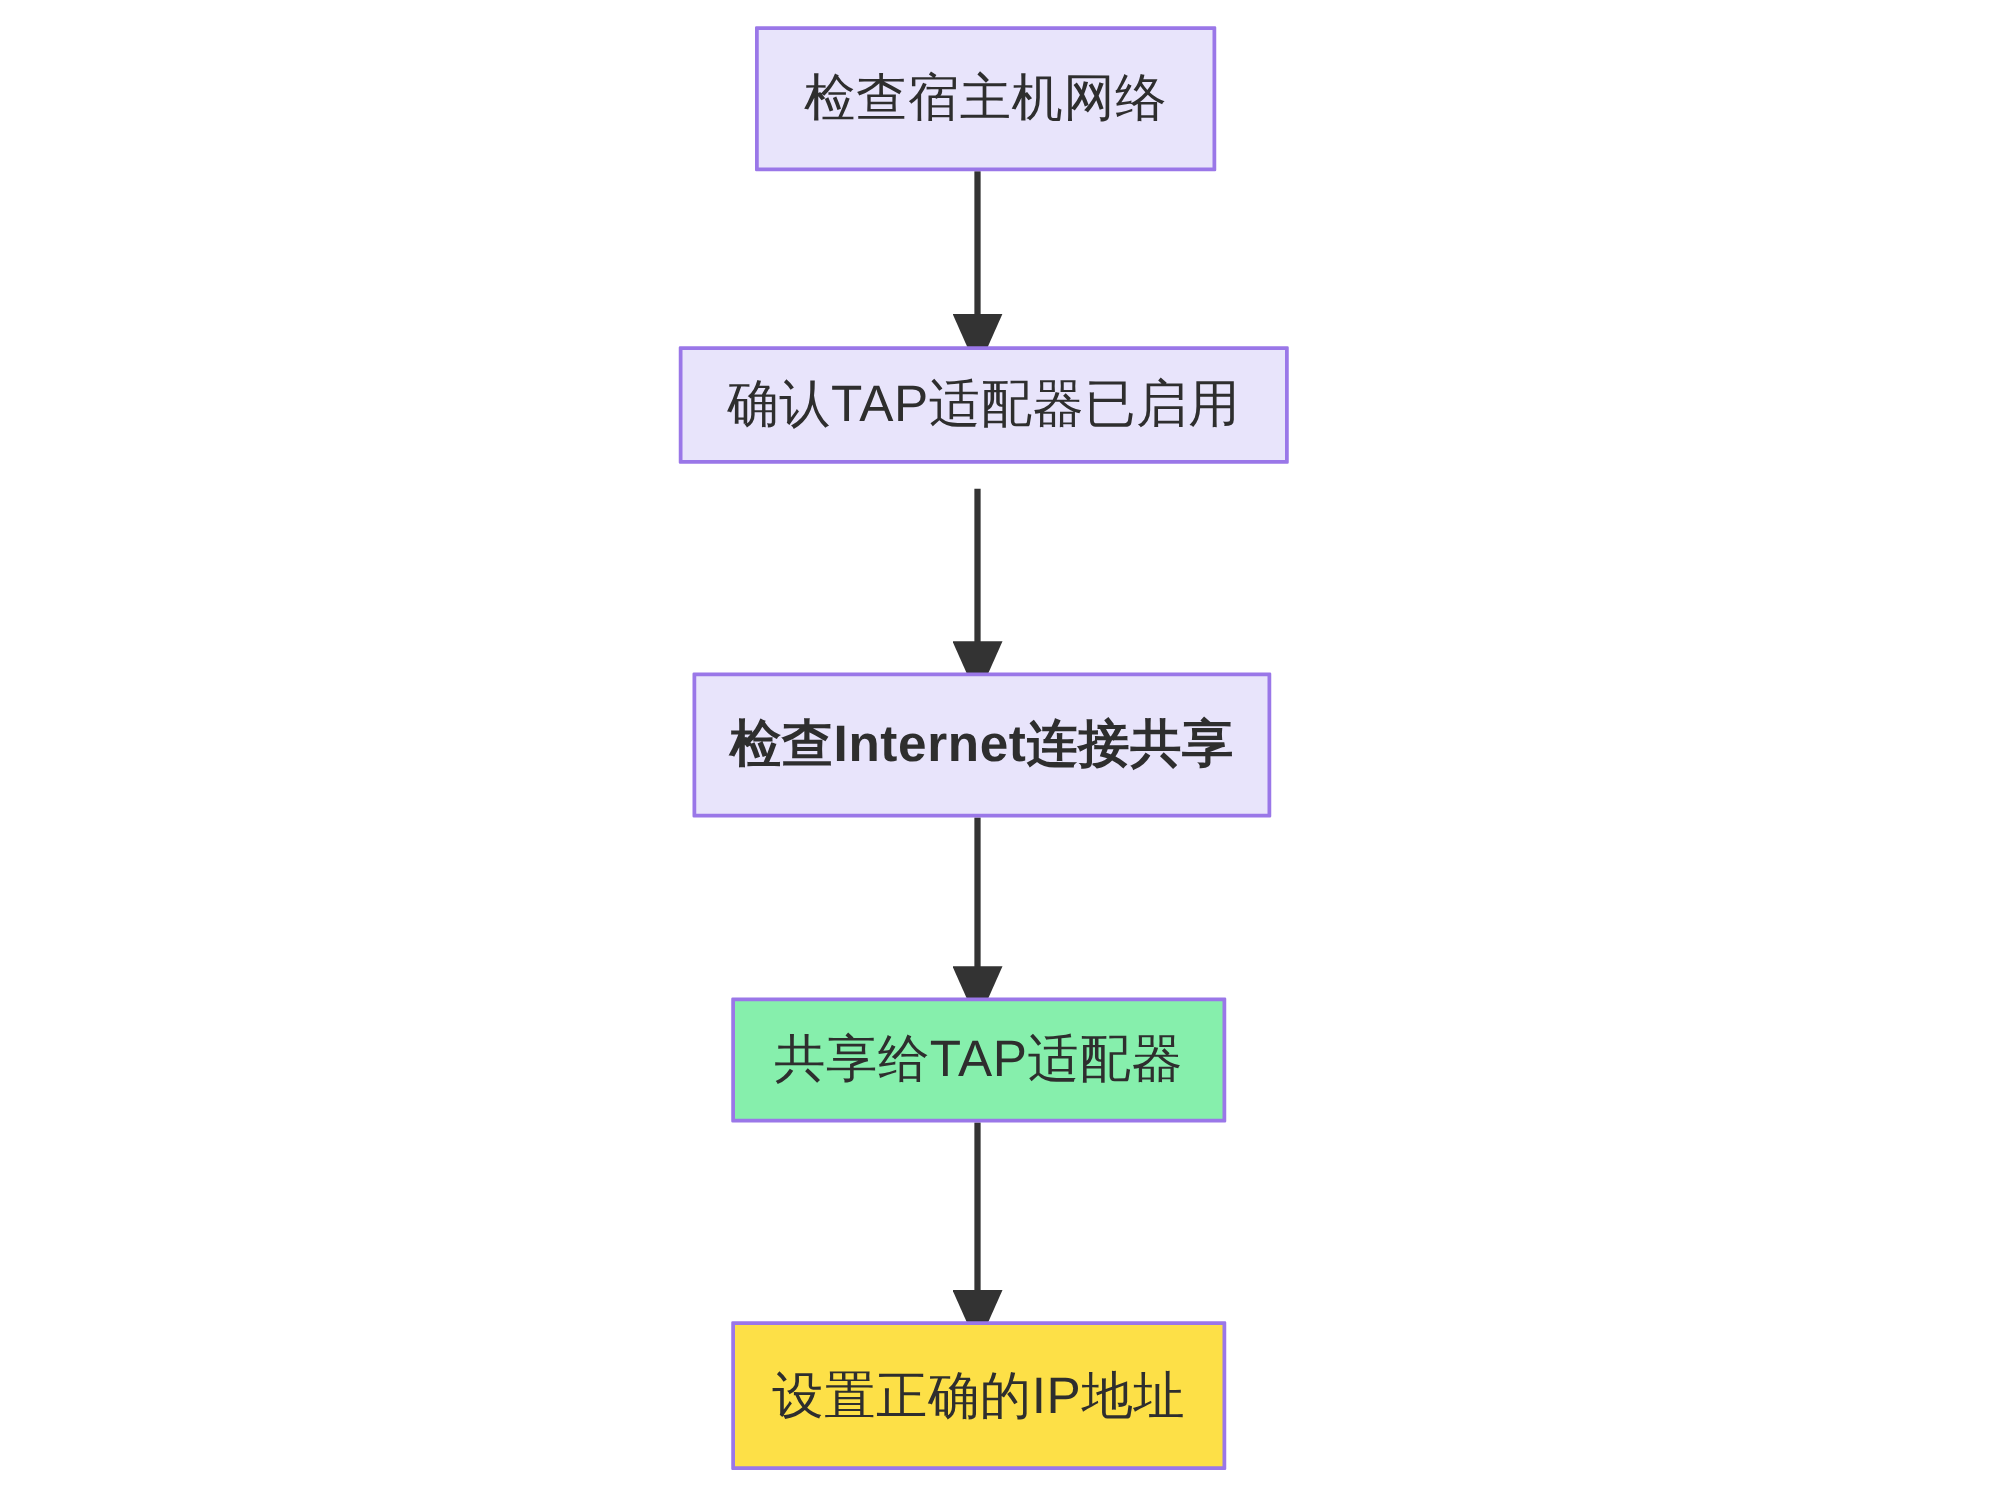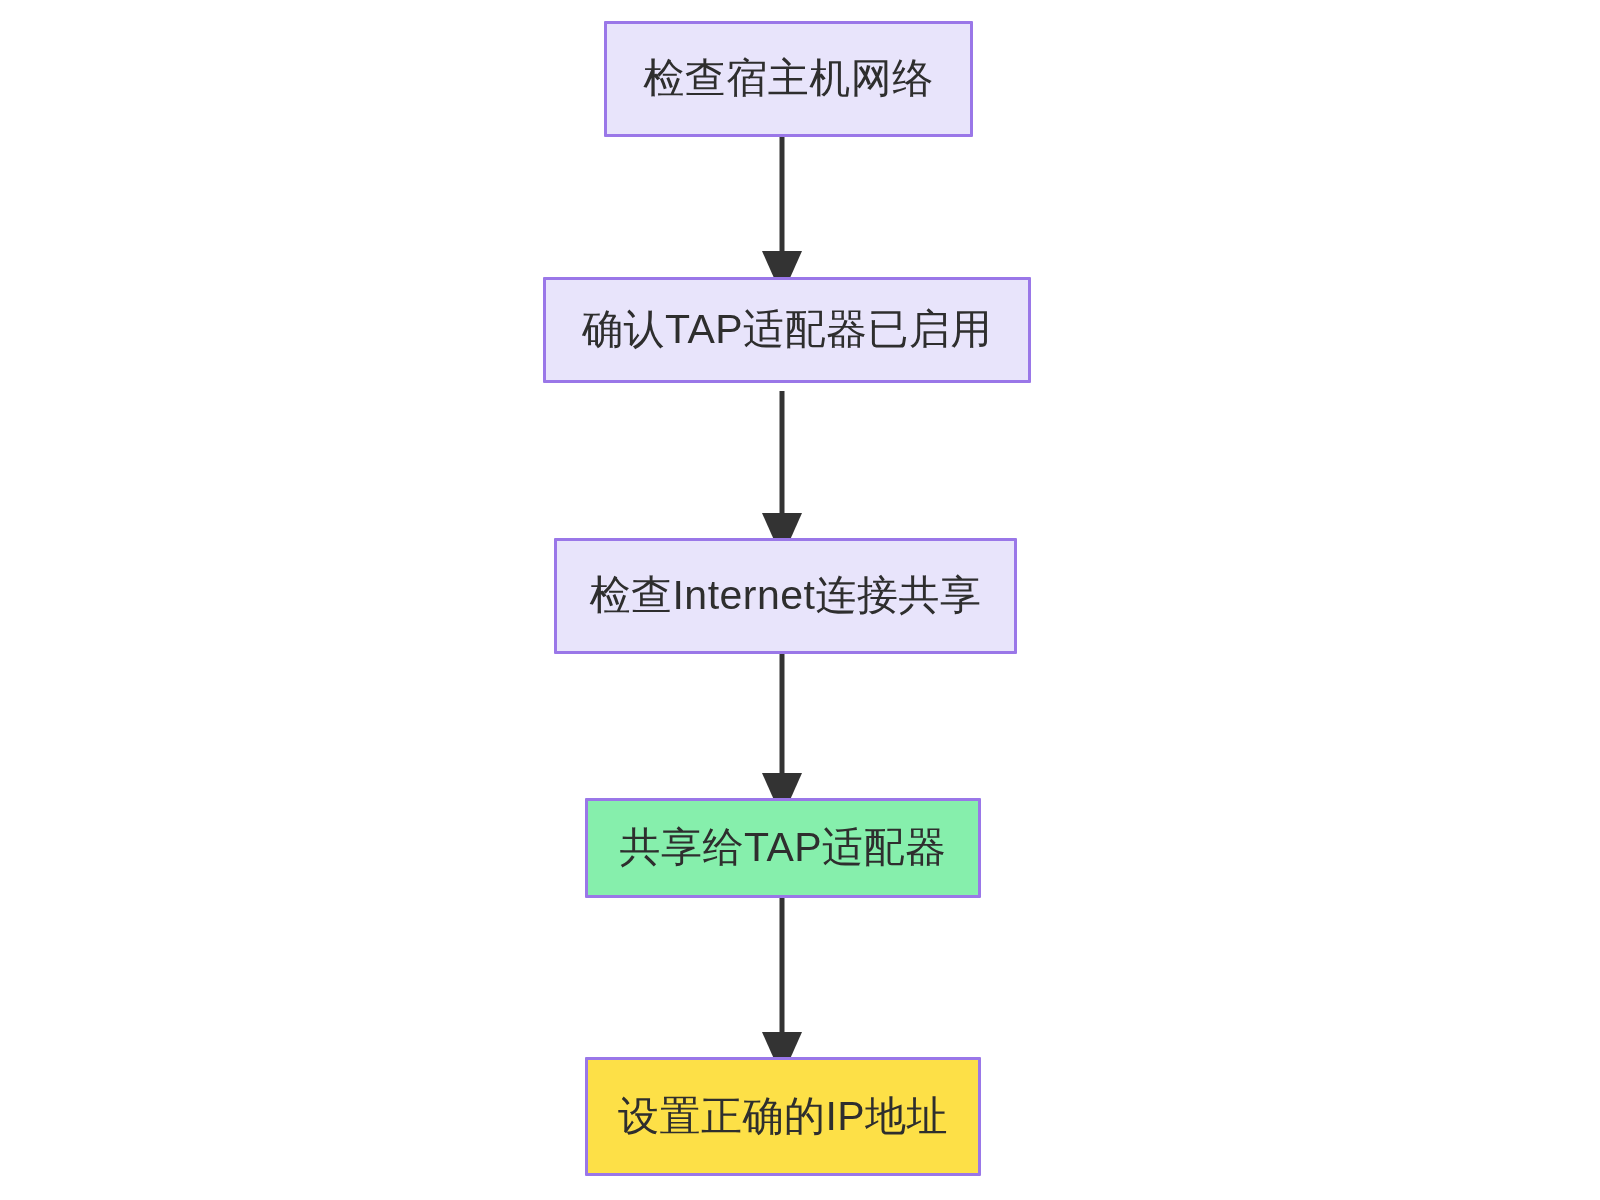--- a/index.html
+++ b/index.html
@@ -72,26 +72,26 @@
     </g>
     <g>
       <line x1="782" y1="898" x2="782" y2="1037" stroke="#333333" stroke-width="5" marker-end="url(#arrowhead)"></line>
     </g>
   </svg>
 
   <div class="node" id="node-n1" style="left: 604px; top: 21px; width: 369px; height: 116px; background: rgb(232, 228, 251); border-color: rgb(154, 119, 232);">
     <span class="node-label" style="color: rgb(46, 46, 46);">检查宿主机网络</span>
   </div>
 
-  <div class="node" id="node-n2" style="left: 543px; top: 277px; width: 488px; height: 106px; background: rgb(232, 228, 251); border-color: rgb(154, 119, 232);">
+  <div class="node" id="node-n2" style="left: 543px; top: 277px; width: 488px; height: 94px; background: rgb(232, 228, 251); border-color: rgb(154, 119, 232);">
     <span class="node-label" style="color: rgb(46, 46, 46);">确认TAP适配器已启用</span>
   </div>
 
   <div class="node" id="node-n3" style="left: 554px; top: 538px; width: 463px; height: 116px; background: rgb(232, 228, 251); border-color: rgb(154, 119, 232);">
-    <span class="node-label" style="color: rgb(46, 46, 46);">检查Internet连接共享</span>
+    <span class="node-label" style="color: rgb(46, 46, 46); font-weight: bold;">检查Internet连接共享</span>
   </div>
 
   <div class="node" id="node-n4" style="left: 585px; top: 798px; width: 396px; height: 100px; background: #86efac; border-color: rgb(154, 119, 232);">
     <span class="node-label" style="color: rgb(46, 46, 46);">共享给TAP适配器</span>
   </div>
 
   <div class="node" id="node-n5" style="left: 585px; top: 1057px; width: 396px; height: 119px; background: #fde047; border-color: rgb(154, 119, 232);">
     <span class="node-label" style="color: rgb(46, 46, 46);">设置正确的IP地址</span>
   </div>
 

